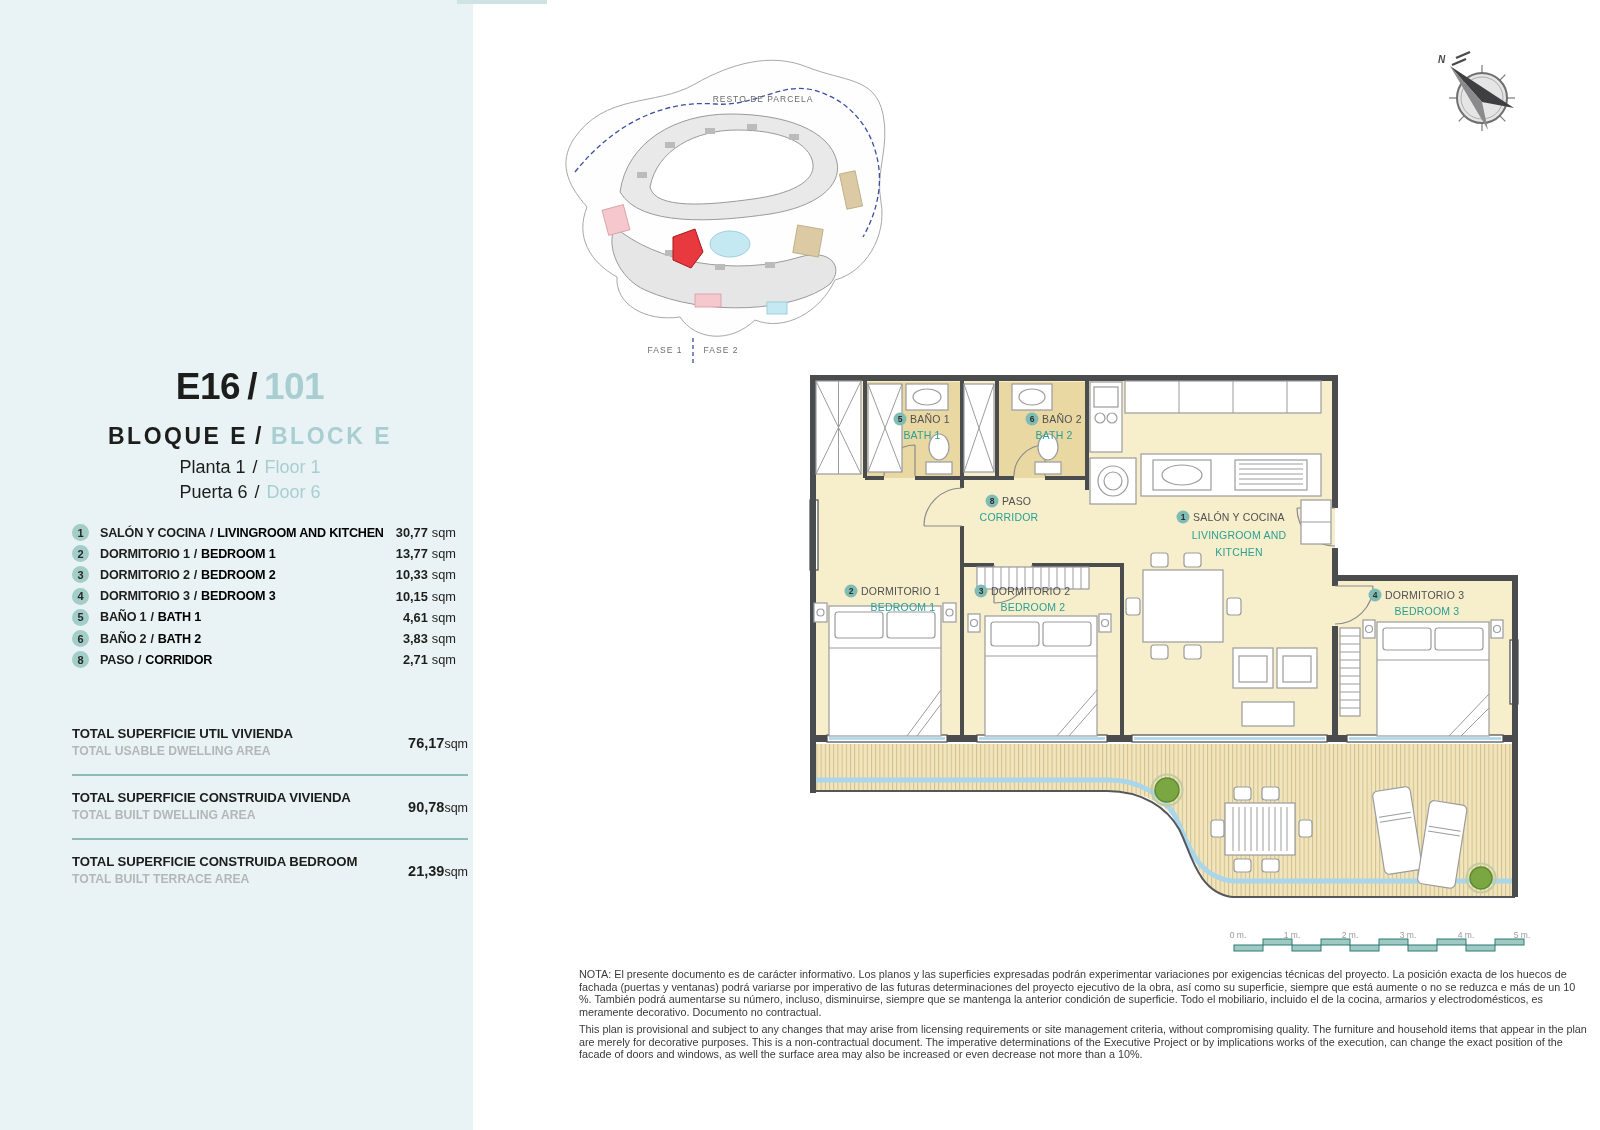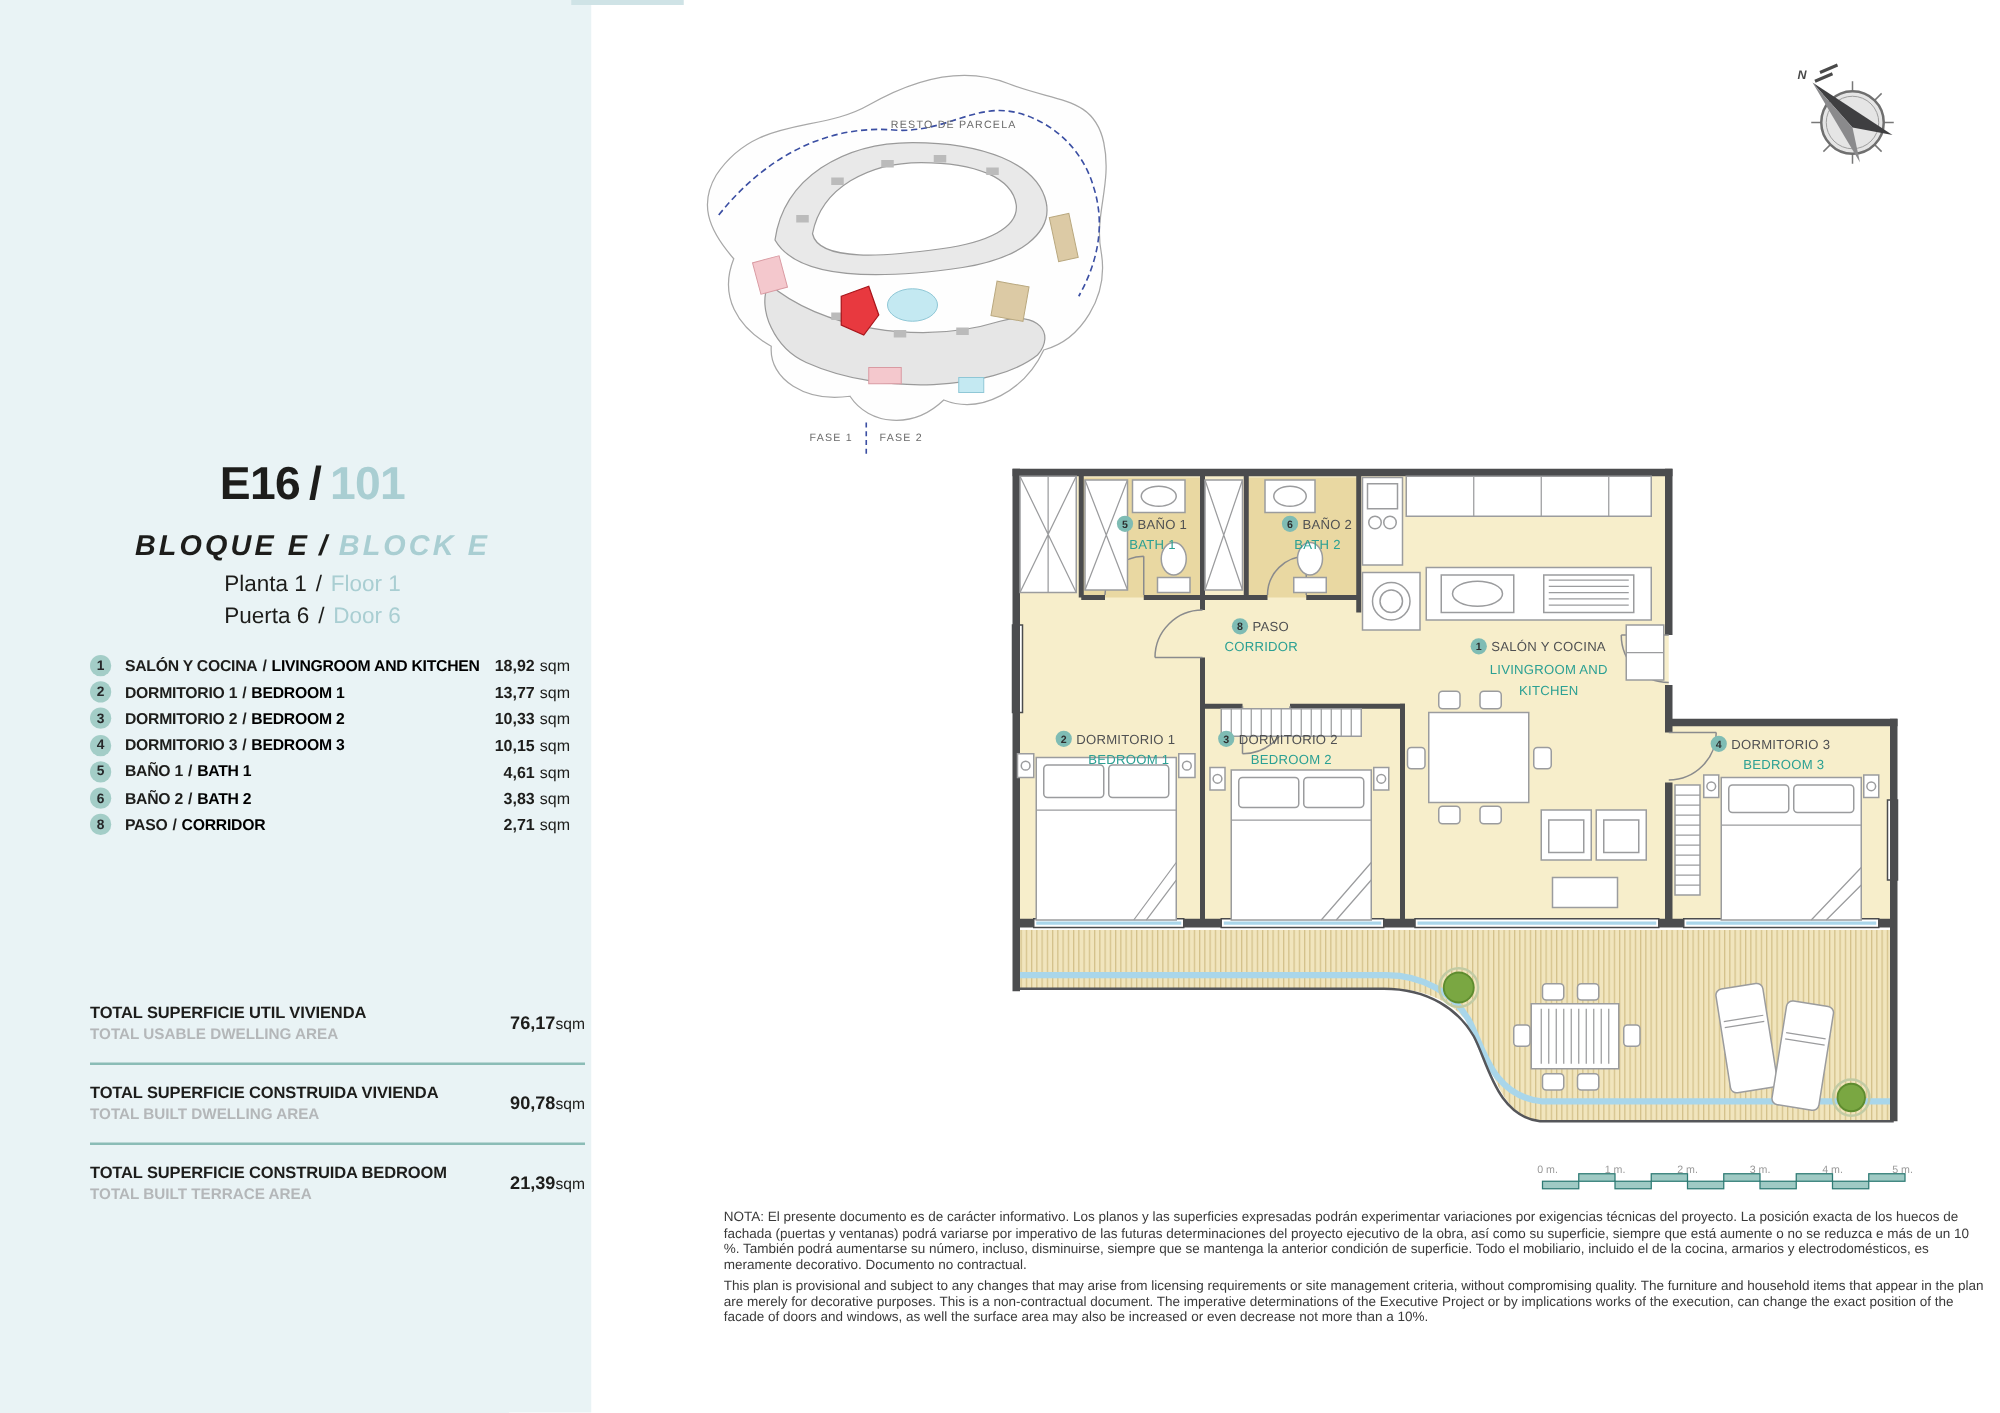--- a/index.html
+++ b/index.html
@@ -7,38 +7,38 @@
     width:1600px;height:1130px;position:relative;overflow:hidden;
     background:#ffffff;font-family:"Liberation Sans",sans-serif;
     -webkit-font-smoothing:antialiased;
   }
   .abs{position:absolute;}
   
   .sidebar{left:0;top:0;width:473px;height:1130px;background:#e9f3f5;}
   .top-accent{left:457px;top:0;width:90px;height:4px;background:#cfe3e6;}
   .title-block{left:40px;width:420px;text-align:center;color:#1d1d1b;}
   .unit-line{top:366px;font-size:37px;font-weight:bold;letter-spacing:-0.5px;text-align:center;}
-  .block-line{top:423px;font-size:23px;font-weight:bold;letter-spacing:2.5px;font-style:italic;}
+  .block-line{top:423px;font-size:23px;font-weight:bold;letter-spacing:2.5px;}
   .floor-line{top:457px;font-size:18px;font-weight:500;}
   .door-line{top:482px;font-size:18px;font-weight:500;}
   .pale{color:#a9ced2;}
   .sep{margin:0 7px;color:#1d1d1b;}
   .sep-thin{margin:0 4px;color:#1d1d1b;font-weight:bold;}
   
   .rooms{left:72px;top:522px;width:384px;}
   .room-row{display:flex;align-items:center;height:21.2px;}
   .room-badge{width:17px;height:17px;border-radius:50%;background:#a3cdc7;color:#26282a;
     font-size:11px;font-weight:bold;display:flex;align-items:center;justify-content:center;
     flex:0 0 17px;margin-right:11px;}
   .room-name{flex:1;font-size:12.6px;font-weight:bold;color:#1d1d1b;white-space:nowrap;letter-spacing:-0.2px;}
   .room-name .en{color:#000000;}
   .room-area{font-size:12.8px;font-weight:bold;color:#1d1d1b;white-space:nowrap;}
   .room-area .unit{font-weight:normal;margin-left:4px;}
   
-  .totals{left:72px;top:788px;width:396px;}
+  .totals{left:72px;top:712px;width:396px;}
   .total-group{position:relative;padding:14px 0 16px 0;}
   .total-group.rule{border-bottom:2px solid #8bbcb6;}
   .t-es{font-size:13.2px;font-weight:bold;color:#1d1d1b;letter-spacing:-0.1px;}
   .t-en{font-size:12.2px;font-weight:bold;color:#b4b7b9;margin-top:3px;}
   .t-val{position:absolute;right:0;top:50%;transform:translateY(-50%);
     display:flex;align-items:baseline;color:#1d1d1b;}
   .t-val .v{font-size:14.5px;font-weight:600;}
   .t-val .u{font-size:12.5px;font-weight:500;}
   
   svg{font-family:"Liberation Sans",sans-serif;}
@@ -73,21 +73,21 @@
   <span>Planta 1</span><span class="sep">/</span><span class="pale">Floor 1</span>
 </div>
 <div class="abs title-block door-line">
   <span>Puerta 6</span><span class="sep">/</span><span class="pale">Door 6</span>
 </div>
 
 <div class="abs rooms">
   <div class="room-row">
     <span class="room-badge">1</span>
     <span class="room-name"><span>SALÓN Y COCINA</span><span class="sep-thin">/</span><span class="en">LIVINGROOM AND KITCHEN</span></span>
-    <span class="room-area"><span>18,92</span><span class="unit">sqm</span></span>
+    <span class="room-area"><span>30,77</span><span class="unit">sqm</span></span>
   </div>
   <div class="room-row">
     <span class="room-badge">2</span>
     <span class="room-name"><span>DORMITORIO 1</span><span class="sep-thin">/</span><span class="en">BEDROOM 1</span></span>
     <span class="room-area"><span>13,77</span><span class="unit">sqm</span></span>
   </div>
   <div class="room-row">
     <span class="room-badge">3</span>
     <span class="room-name"><span>DORMITORIO 2</span><span class="sep-thin">/</span><span class="en">BEDROOM 2</span></span>
     <span class="room-area"><span>10,33</span><span class="unit">sqm</span></span>

